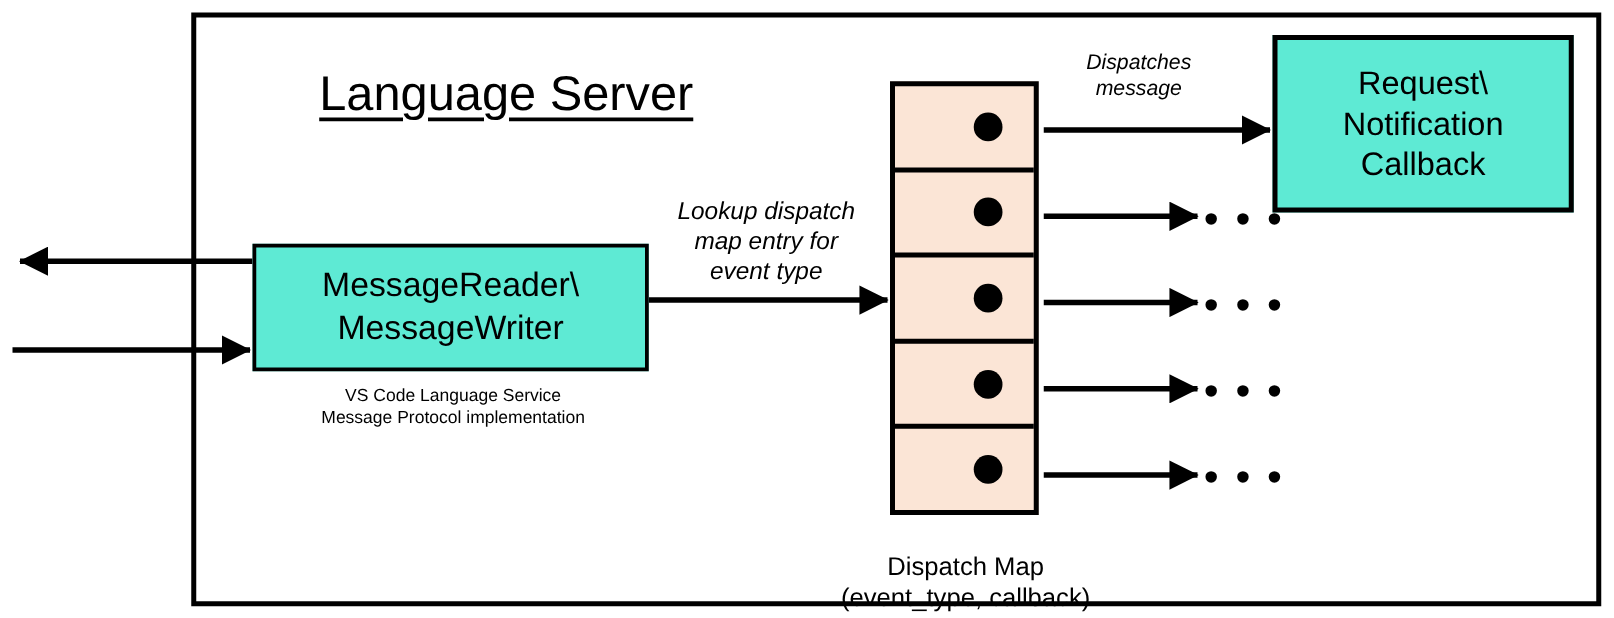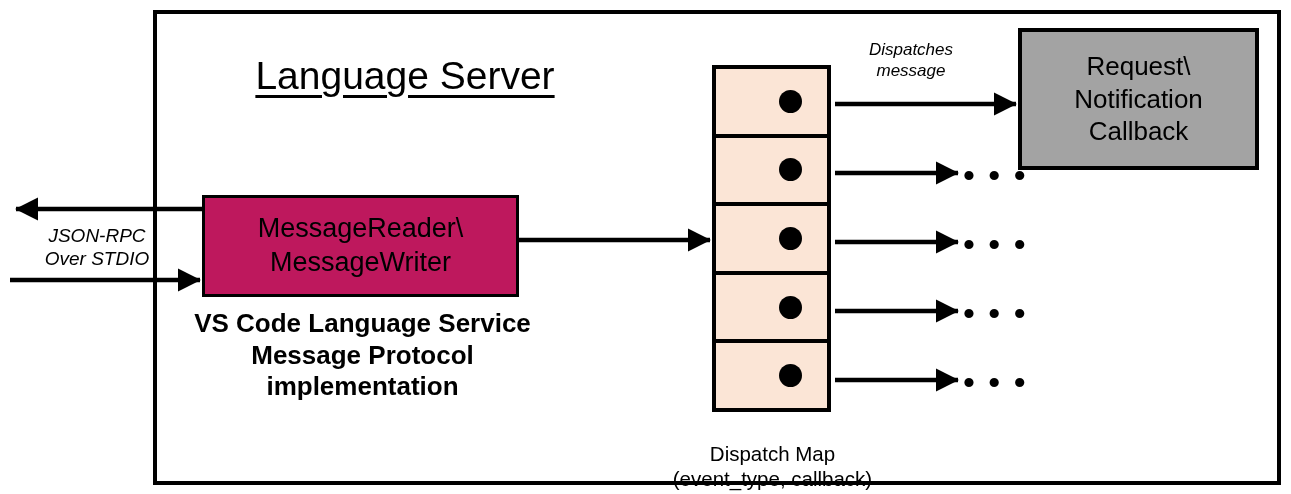--- a/index.html
+++ b/index.html
@@ -51,39 +51,38 @@
     text-decoration-thickness: 3px;
   }
 
   
   #message-box {
     position: absolute;
     left: 202px;
     top: 195px;
     width: 317px;
     height: 102px;
-    background: #be185d;
+    background: #5eead4;
     border: 3px solid #000000;
     box-sizing: border-box;
     display: flex;
     align-items: center;
     justify-content: center;
   }
   #message-box .label {
     font-size: 27px;
     line-height: 1.25;
     text-align: center;
     white-space: pre-line;
   }
   #message-caption {
     left: 190px;
     top: 308px;
     width: 345px;
-    font-size: 26px;
-    font-weight: bold;
+    font-size: 14px;
   }
 
   
   #jsonrpc-label {
     left: 22px;
     top: 224px;
     width: 150px;
     font-size: 19px;
     text-align: center;
   }
@@ -142,21 +141,21 @@
     text-align: center;
   }
 
   
   #callback-box {
     position: absolute;
     left: 1018px;
     top: 28px;
     width: 241px;
     height: 142px;
-    background: #a3a3a3;
+    background: #5eead4;
     border: 4px solid #000000;
     box-sizing: border-box;
     display: flex;
     align-items: center;
     justify-content: center;
   }
   #callback-box .label {
     font-size: 26px;
     line-height: 1.26;
     text-align: center;
@@ -215,30 +214,31 @@
     <line x1="835" y1="104" x2="1016" y2="104" stroke="#000000" stroke-width="4.5" marker-end="url(#arrowR)"></line>
 
     <line x1="835" y1="173" x2="958" y2="173" stroke="#000000" stroke-width="4.5" marker-end="url(#arrowR)"></line>
     <line x1="835" y1="242" x2="958" y2="242" stroke="#000000" stroke-width="4.5" marker-end="url(#arrowR)"></line>
     <line x1="835" y1="311" x2="958" y2="311" stroke="#000000" stroke-width="4.5" marker-end="url(#arrowR)"></line>
     <line x1="835" y1="380" x2="958" y2="380" stroke="#000000" stroke-width="4.5" marker-end="url(#arrowR)"></line>
   </svg>
 
   <div class="txt" id="title">Language Server</div>
 
-  <div class="txt italic" id="jsonrpc-label">JSON-RPC
-Over STDIO</div>
 
   <div id="message-box">
     <div class="label">MessageReader\
 MessageWriter</div>
   </div>
   <div class="txt" id="message-caption">VS Code Language Service
 Message Protocol implementation</div>
 
+  <div class="txt italic" id="lookup-label">Lookup dispatch
+map entry for
+event type</div>
 
   <div id="dispatch-map">
     <div class="map-row">
       <span class="map-dot"></span>
     </div>
     <div class="map-row">
       <span class="map-dot"></span>
     </div>
     <div class="map-row">
       <span class="map-dot"></span>

